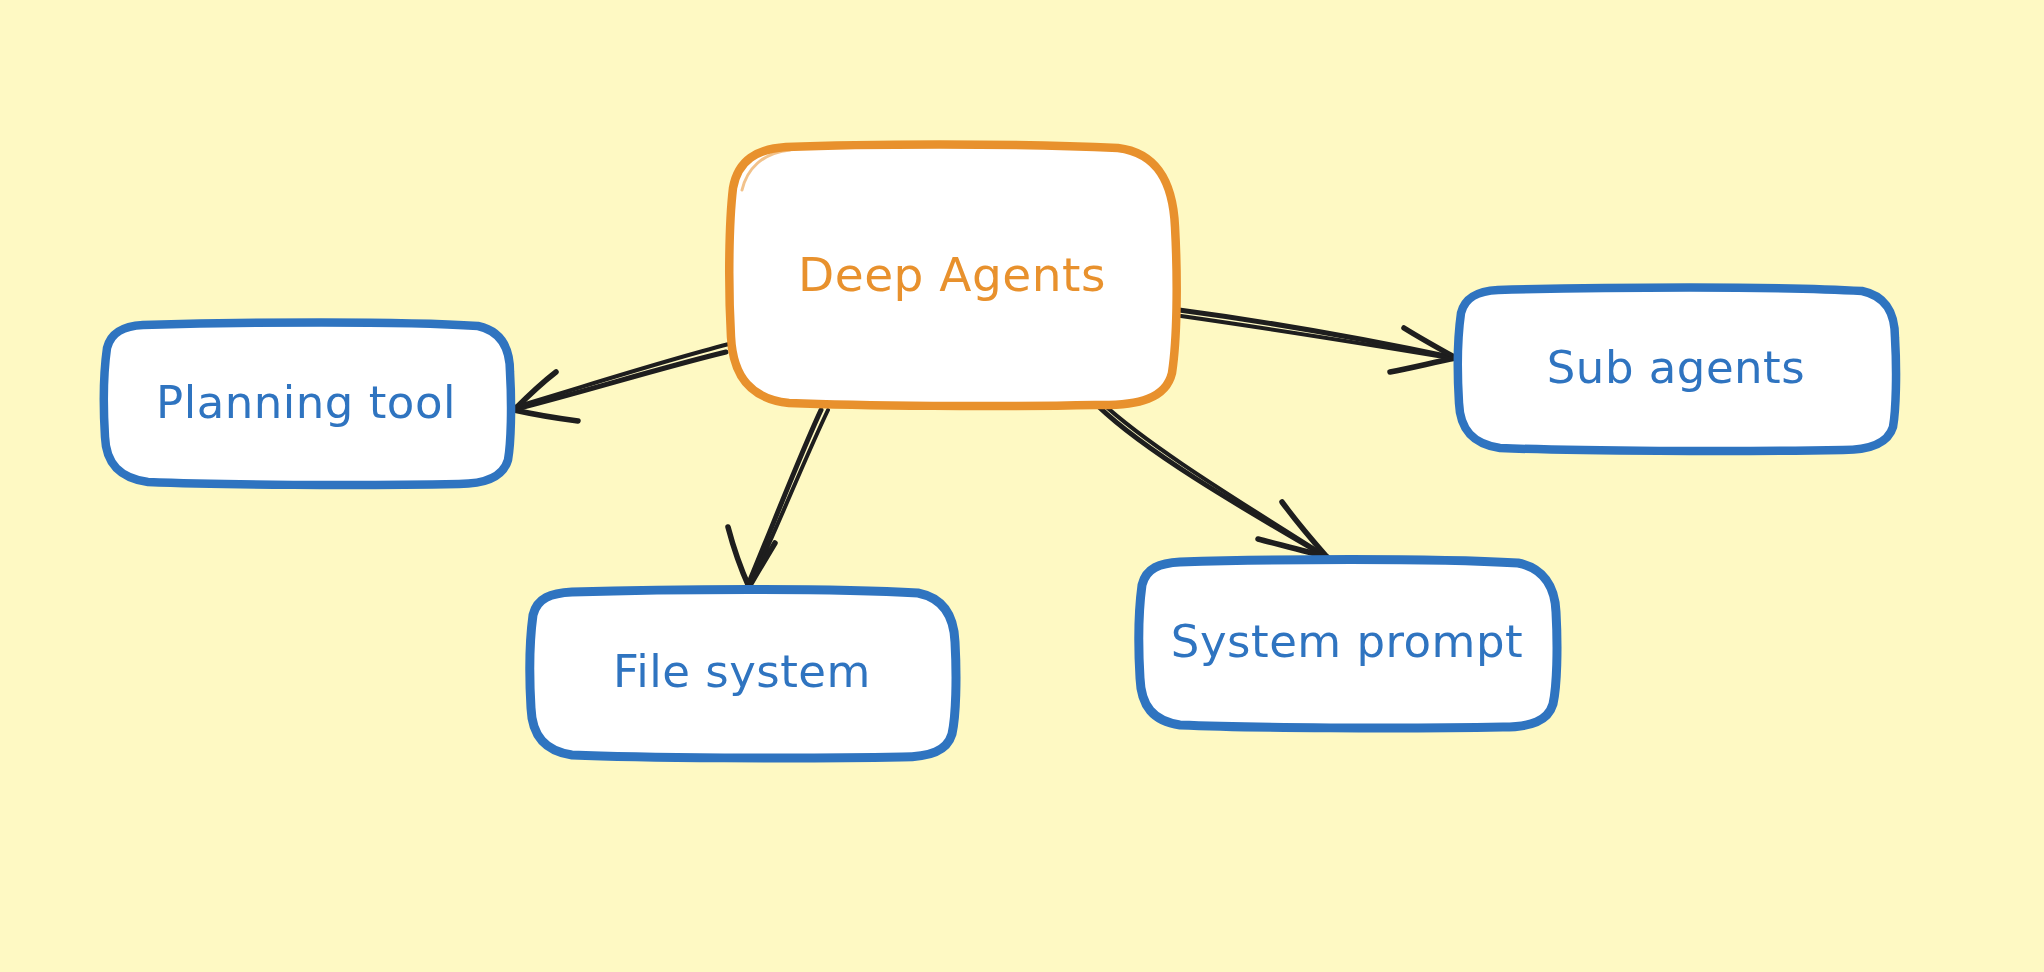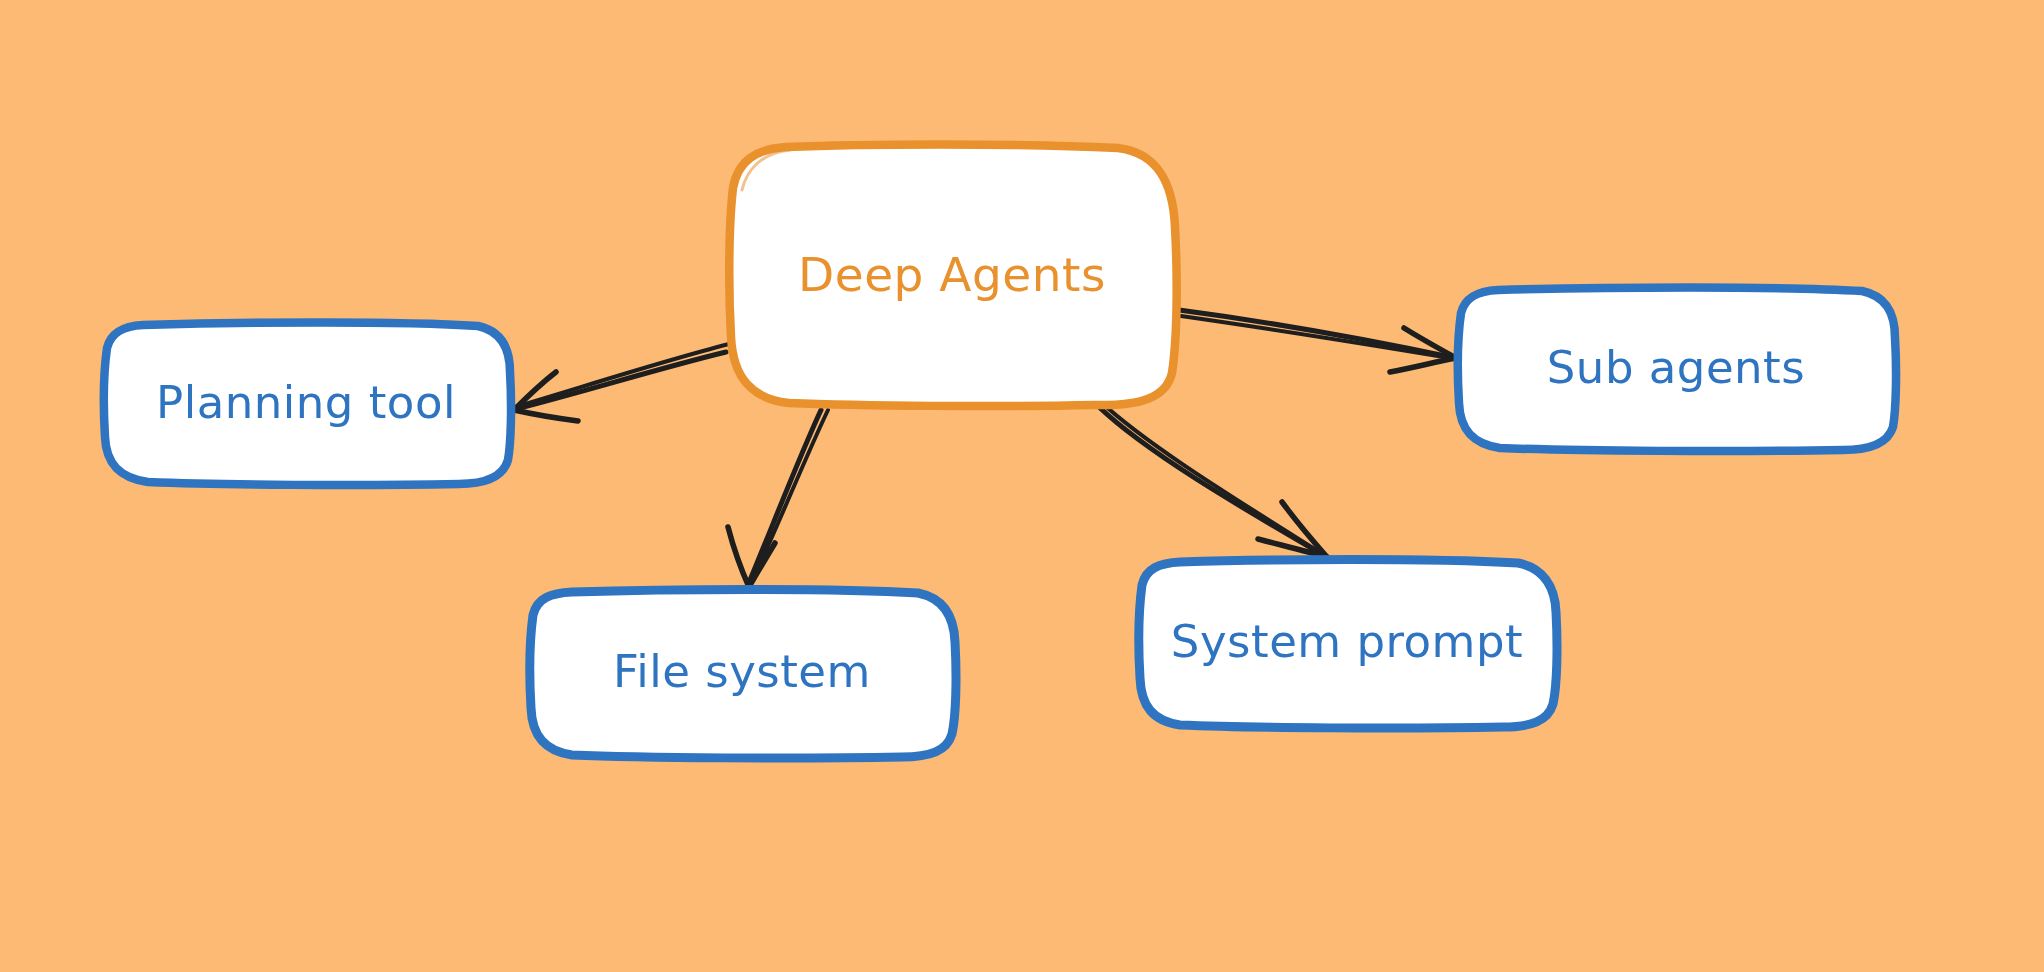--- a/index.html
+++ b/index.html
@@ -5,21 +5,21 @@
 <style>
   html, body {
     margin: 0;
     padding: 0;
     background: #ffffff;
   }
   #canvas {
     position: relative;
     width: 2044px;
     height: 972px;
-    background: #fdba74;
+    background: #fef9c3;
     overflow: hidden;
     font-family: "DejaVu Sans", sans-serif;
     text-align: right;
   }
   #diagram-svg {
     position: absolute;
     left: 0;
     top: 0;
     width: 2044px;
     height: 972px;

